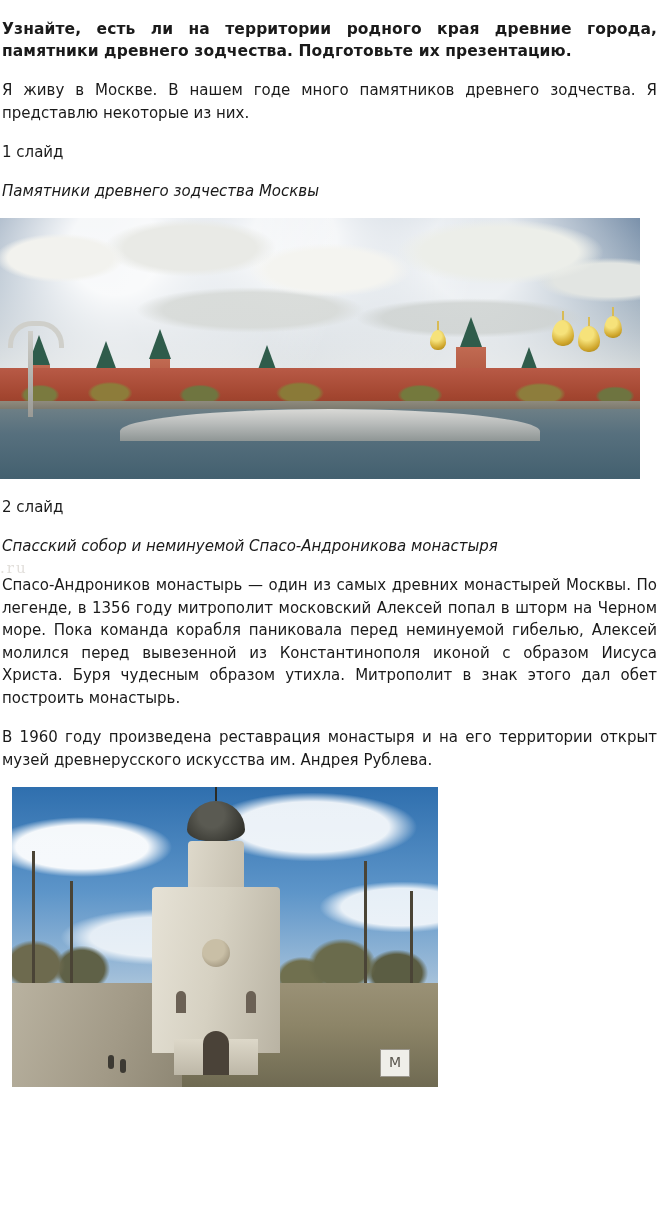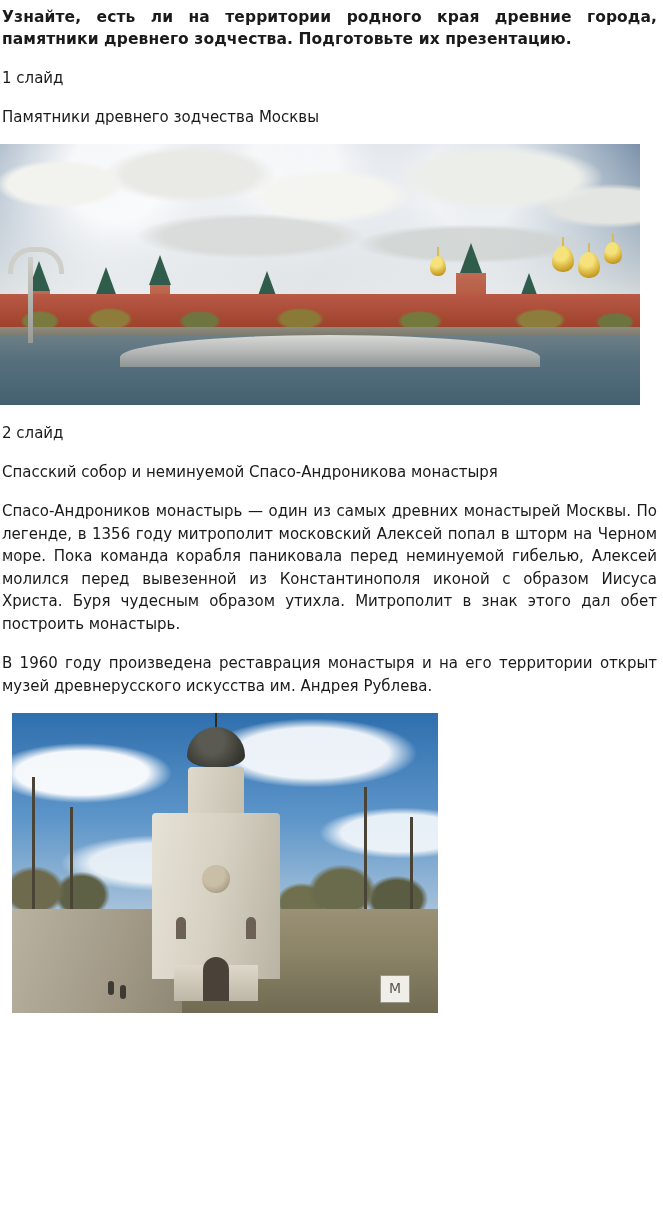--- a/index.html
+++ b/index.html
@@ -18,21 +18,21 @@
   .page {
     width: 663px;
     padding: 0;
     box-sizing: border-box;
     position: relative;
   }
   .task-heading {
     font-weight: bold;
     font-size: 15.5px;
     line-height: 1.42;
-    margin: 6px 0 0 0;
+    margin: 18px 0 0 0;
     padding: 0 6px 0 2px;
     text-align: justify;
     text-align-last: left;
     letter-spacing: 0.1px;
   }
   .para {
     font-size: 15px;
     line-height: 1.5;
     margin: 17px 0 0 0;
     padding: 0 6px 0 2px;
@@ -43,20 +43,21 @@
     font-size: 15px;
     line-height: 1.5;
     margin: 17px 0 0 0;
     padding: 0 6px 0 2px;
   }
   .caption {
     font-size: 15px;
     line-height: 1.5;
     margin: 16px 0 0 0;
     padding: 0 6px 0 2px;
+    font-style: italic;
   }
 
   
   figure {
     margin: 16px 0 0 0;
     padding: 0 0 0 2px;
   }
   .fig-kremlin {
     width: 638px;
     height: 261px;
@@ -329,20 +330,21 @@
 <body>
 
 <div class="page">
 
   <div class="watermark">
     <span class="wm-sub">.ru</span>
   </div>
 
   <p class="task-heading">Узнайте, есть ли на территории родного края древние города, памятники древнего зодчества. Подготовьте их презентацию.</p>
 
+  <p class="para">Я живу в Москве. В нашем годе много памятников древнего зодчества. Я представлю некоторые из них.</p>
 
   <p class="slide-label">1 слайд</p>
 
   <p class="caption">Памятники древнего зодчества Москвы</p>
 
   <figure class="fig-kremlin">
     <div class="sky"></div>
     <div class="clouds"></div>
 
     <div class="skyline">

